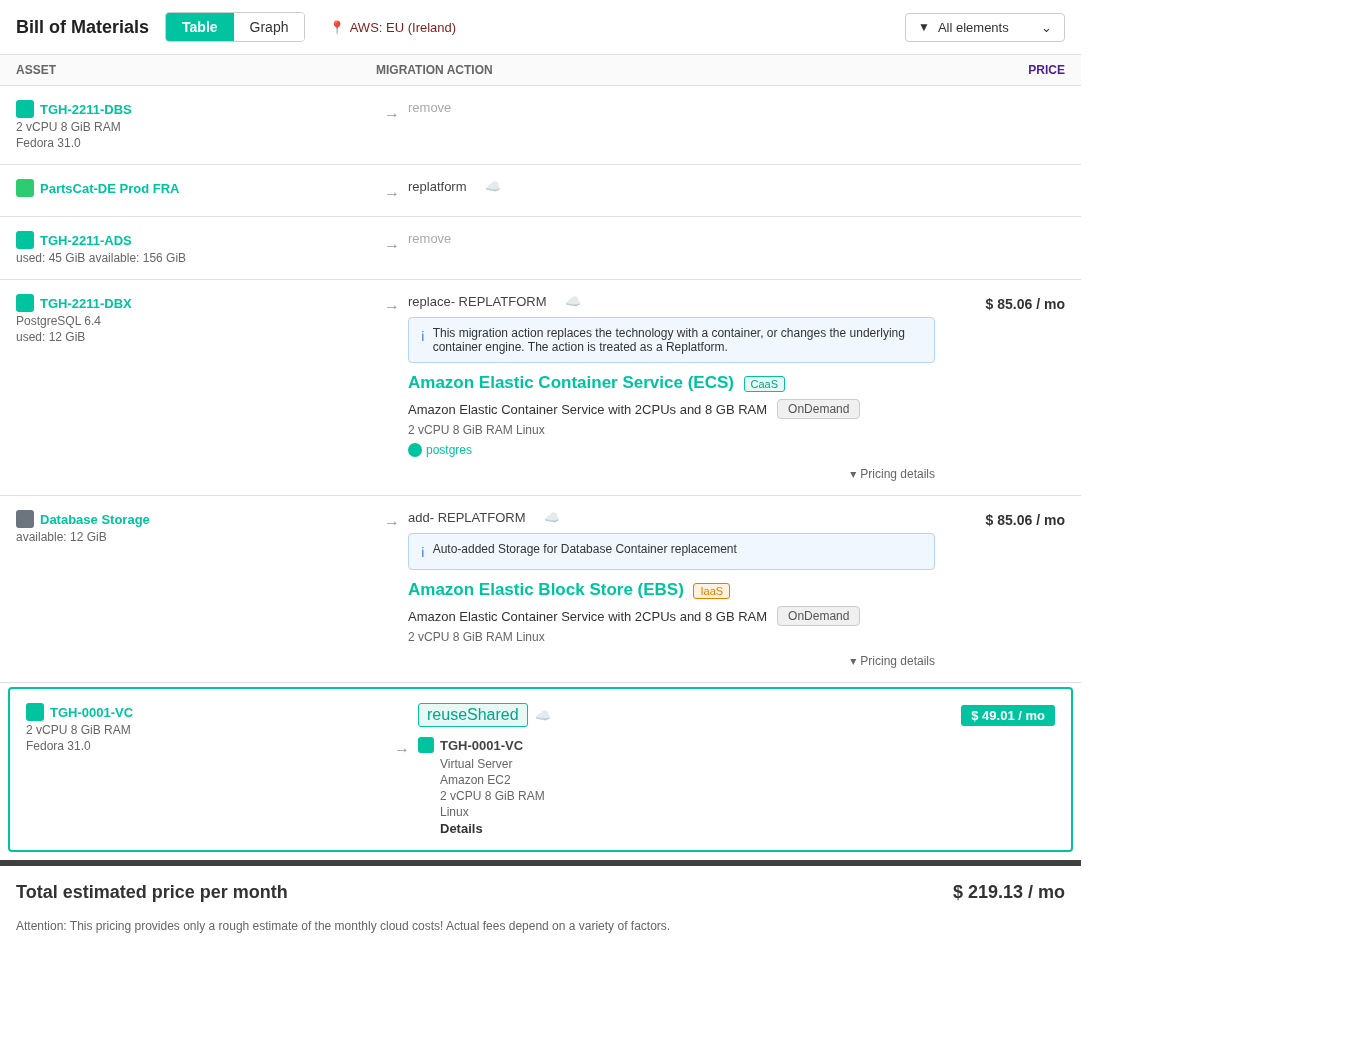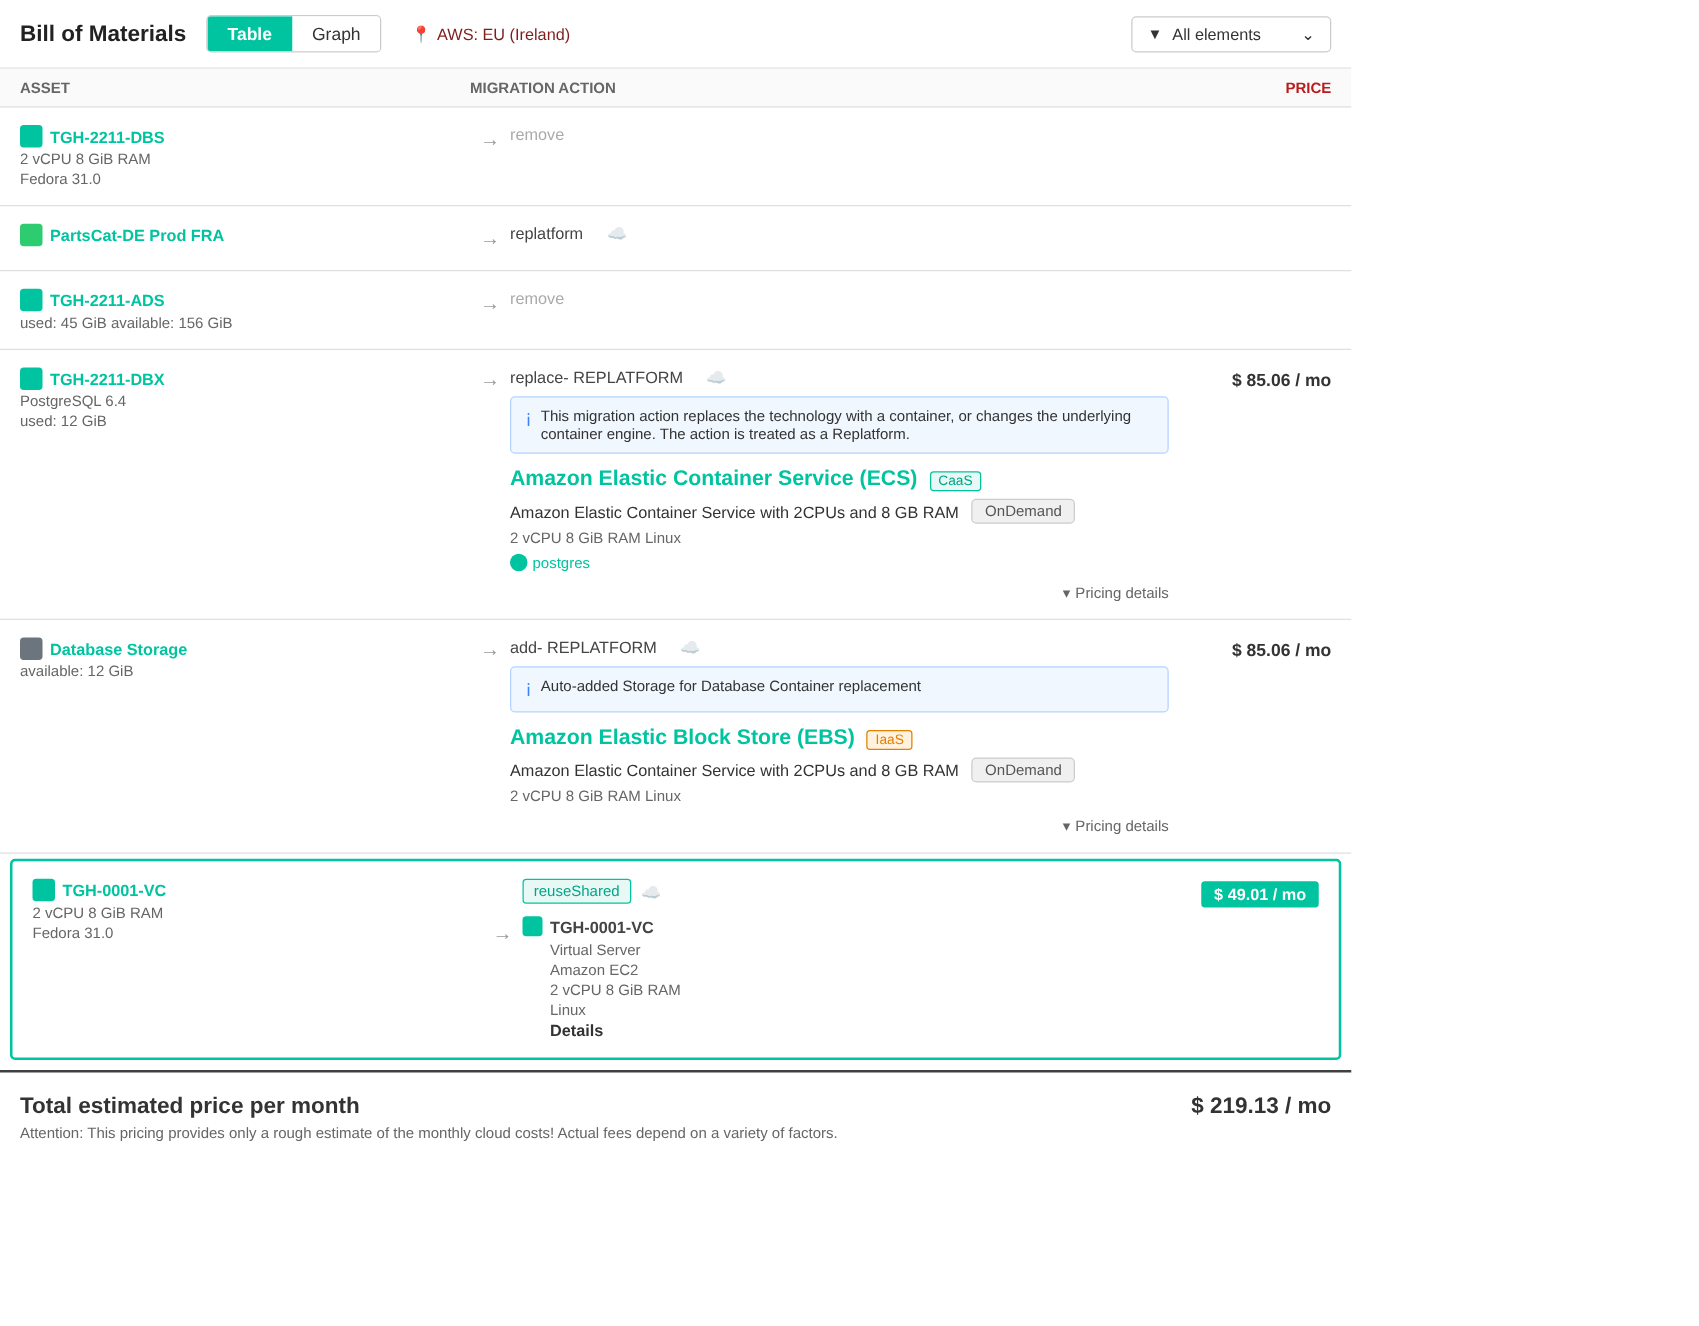--- a/index.html
+++ b/index.html
@@ -13,34 +13,34 @@
     .tab-btn { padding: 6px 16px; font-size: 14px; cursor: pointer; border: none; background: #fff; color: #333; }
     .tab-btn.active { background: #00c4a0; color: #fff; font-weight: 600; }
     .tab-btn:not(.active) { background: #fff; color: #333; }
     .location { display: flex; align-items: center; gap: 4px; color: #e67e00; font-size: 13px; margin-left: 8px; }
     .filter-dropdown { margin-left: auto; display: flex; align-items: center; border: 1px solid #ccc; border-radius: 4px; padding: 6px 12px; gap: 8px; cursor: pointer; font-size: 13px; min-width: 160px; }
 
     
     .col-headers { display: flex; align-items: center; padding: 8px 16px; border-bottom: 1px solid #e0e0e0; background: #fafafa; }
     .col-asset { flex: 0 0 360px; font-size: 12px; font-weight: 600; color: #666; text-transform: uppercase; }
     .col-action { flex: 1; font-size: 12px; font-weight: 600; color: #666; text-transform: uppercase; }
-    .col-price { flex: 0 0 130px; text-align: right; font-size: 12px; font-weight: 600; color: #b91c1c; text-transform: uppercase; }
+    .col-price { flex: 0 0 130px; text-align: right; font-size: 12px; font-weight: 600; color: #4c1d95; text-transform: uppercase; }
 
     
     .bom-row { display: flex; align-items: flex-start; padding: 14px 16px; border-bottom: 1px solid #e0e0e0; }
     .bom-row.highlighted { border: 2px solid #00c4a0; border-radius: 4px; margin: 4px 8px; }
     .asset-cell { flex: 0 0 360px; }
     .asset-name { color: #00c4a0; font-weight: 600; font-size: 13px; display: flex; align-items: center; gap: 6px; cursor: pointer; }
     .asset-meta { color: #666; font-size: 12px; margin-top: 2px; }
 
     .arrow-cell { flex: 0 0 32px; display: flex; align-items: center; justify-content: center; padding-top: 4px; color: #999; font-size: 16px; }
 
     .action-cell { flex: 1; }
     .action-label { display: flex; align-items: center; gap: 19px; font-size: 13px; font-weight: 500; color: #444; margin-bottom: 8px; }
-    .action-badge { background: #e8f8f5; color: #00a68a; border: 1px solid #00c4a0; border-radius: 3px; padding: 2px 8px; font-size: 12px; font-weight: 500; }
+    .action-badge { background: #e8f8f5; color: #00a68a; border: 1px solid #00c4a0; border-radius: 3px; padding: 2px 8px; font-size: 16px; font-weight: 500; }
 
     .info-box { display: flex; align-items: flex-start; gap: 8px; padding: 8px 12px; border: 1px solid #b3d4ff; background: #f0f7ff; border-radius: 4px; margin-bottom: 10px; font-size: 12px; color: #333; }
 
     .service-name { color: #00c4a0; font-size: 17px; font-weight: 700; }
     .service-tag { display: inline-block; background: #e8f8f5; color: #00a68a; border: 1px solid #00c4a0; border-radius: 3px; padding: 1px 6px; font-size: 11px; margin-left: 6px; }
     .service-tag.iaas { background: #fff3e0; color: #e67e00; border-color: #e67e00; }
     .service-desc { font-size: 13px; font-weight: 500; margin-top: 4px; display: flex; align-items: center; gap: 10px; }
     .on-demand-badge { background: #f0f0f0; border: 1px solid #ccc; border-radius: 4px; padding: 2px 10px; font-size: 12px; color: #555; }
     .service-specs { font-size: 12px; color: #666; margin-top: 4px; }
     .postgres-link { color: #00c4a0; font-size: 12px; display: flex; align-items: center; gap: 4px; margin-top: 6px; cursor: pointer; }
@@ -48,23 +48,23 @@
 
     .price-cell { flex: 0 0 130px; text-align: right; font-size: 14px; font-weight: 600; padding-top: 2px; }
 
     
     .reuse-detail { background: #fff; }
     .reuse-item-header { display: flex; align-items: center; gap: 6px; font-size: 13px; font-weight: 600; color: #444; margin-bottom: 4px; }
     .reuse-item-sub { font-size: 12px; color: #666; margin-left: 22px; margin-bottom: 2px; }
     .details-link { font-weight: 700; font-size: 13px; color: #333; cursor: pointer; margin-left: 22px; }
 
     
-    .footer { padding: 16px; border-top: 2px solid #404040; background: #fff; }
+    .footer { padding: 16px; border-top: 6px solid #404040; background: #fff; }
     .footer-title { font-size: 18px; font-weight: 700; }
-    .footer-note { font-size: 12px; color: #666; margin-top: 4px; }
+    .footer-note { font-size: 12px; color: #666; margin-top: 16px; }
     .footer-price { font-size: 18px; font-weight: 700; text-align: right; }
     .footer-row { display: flex; align-items: flex-start; justify-content: space-between; }
 
     .remove-text { color: #aaa; font-size: 13px; }
   </style>
 </head>
 <body>
 
 <div class="page">
 

